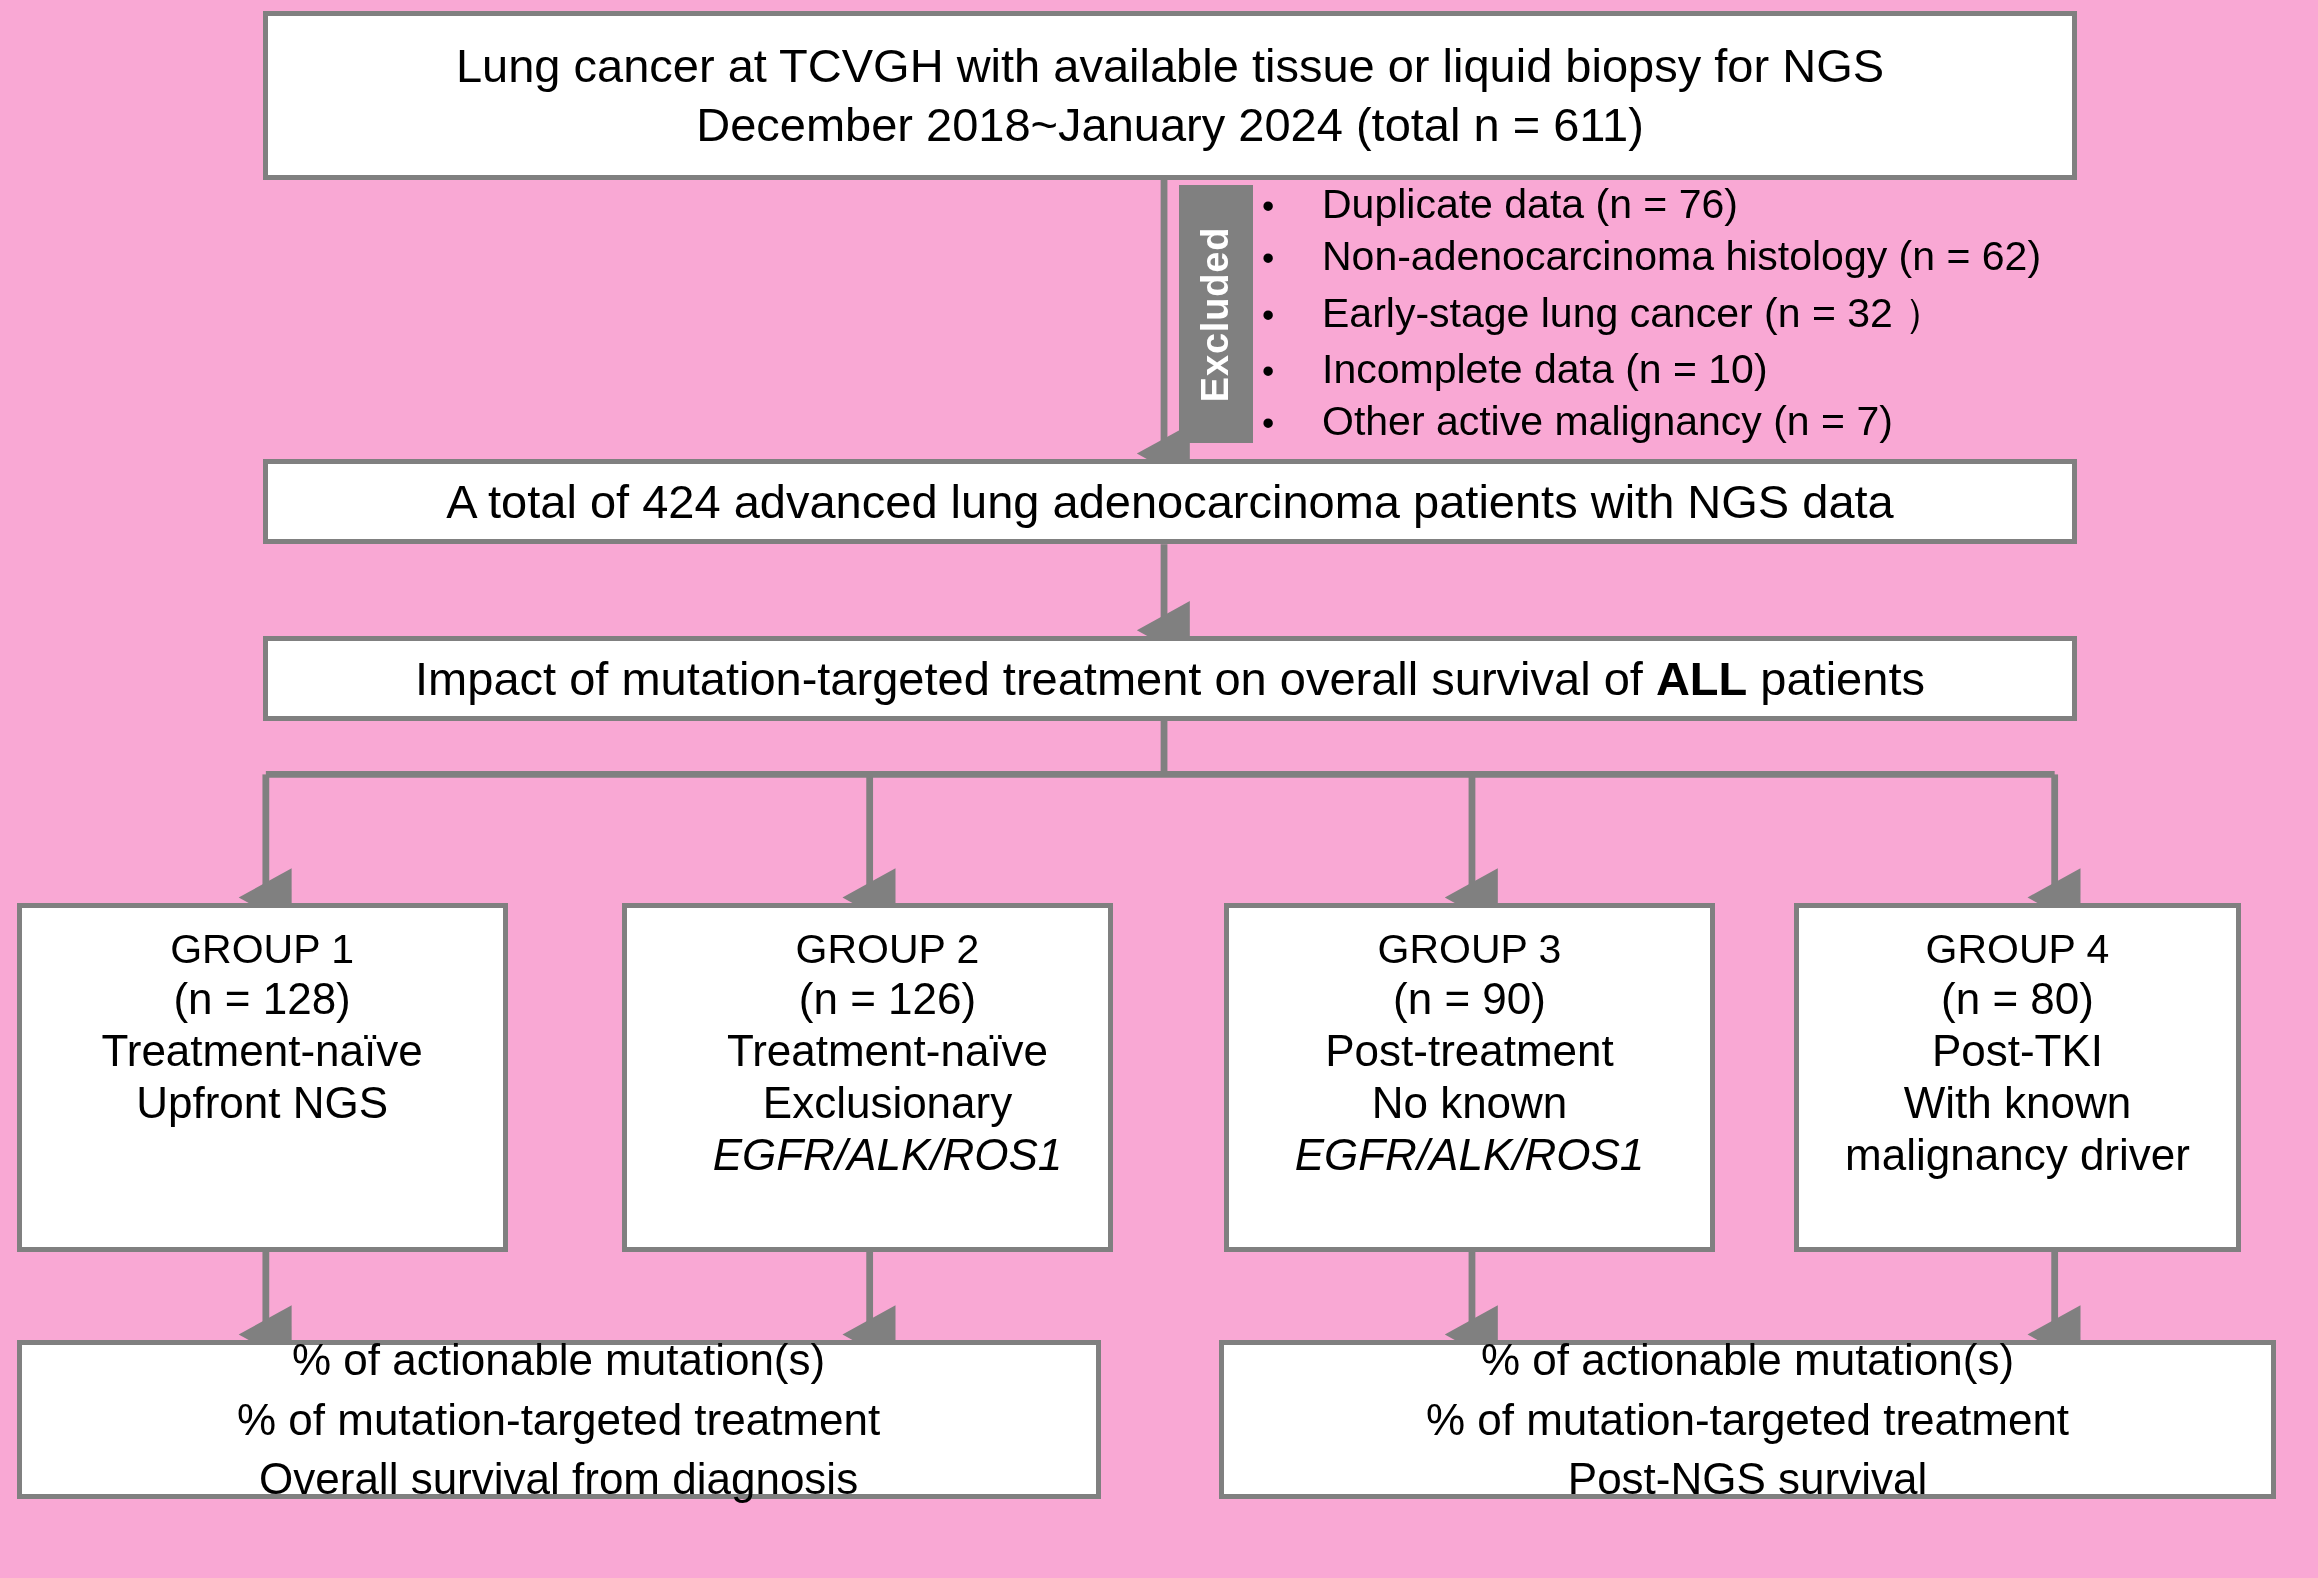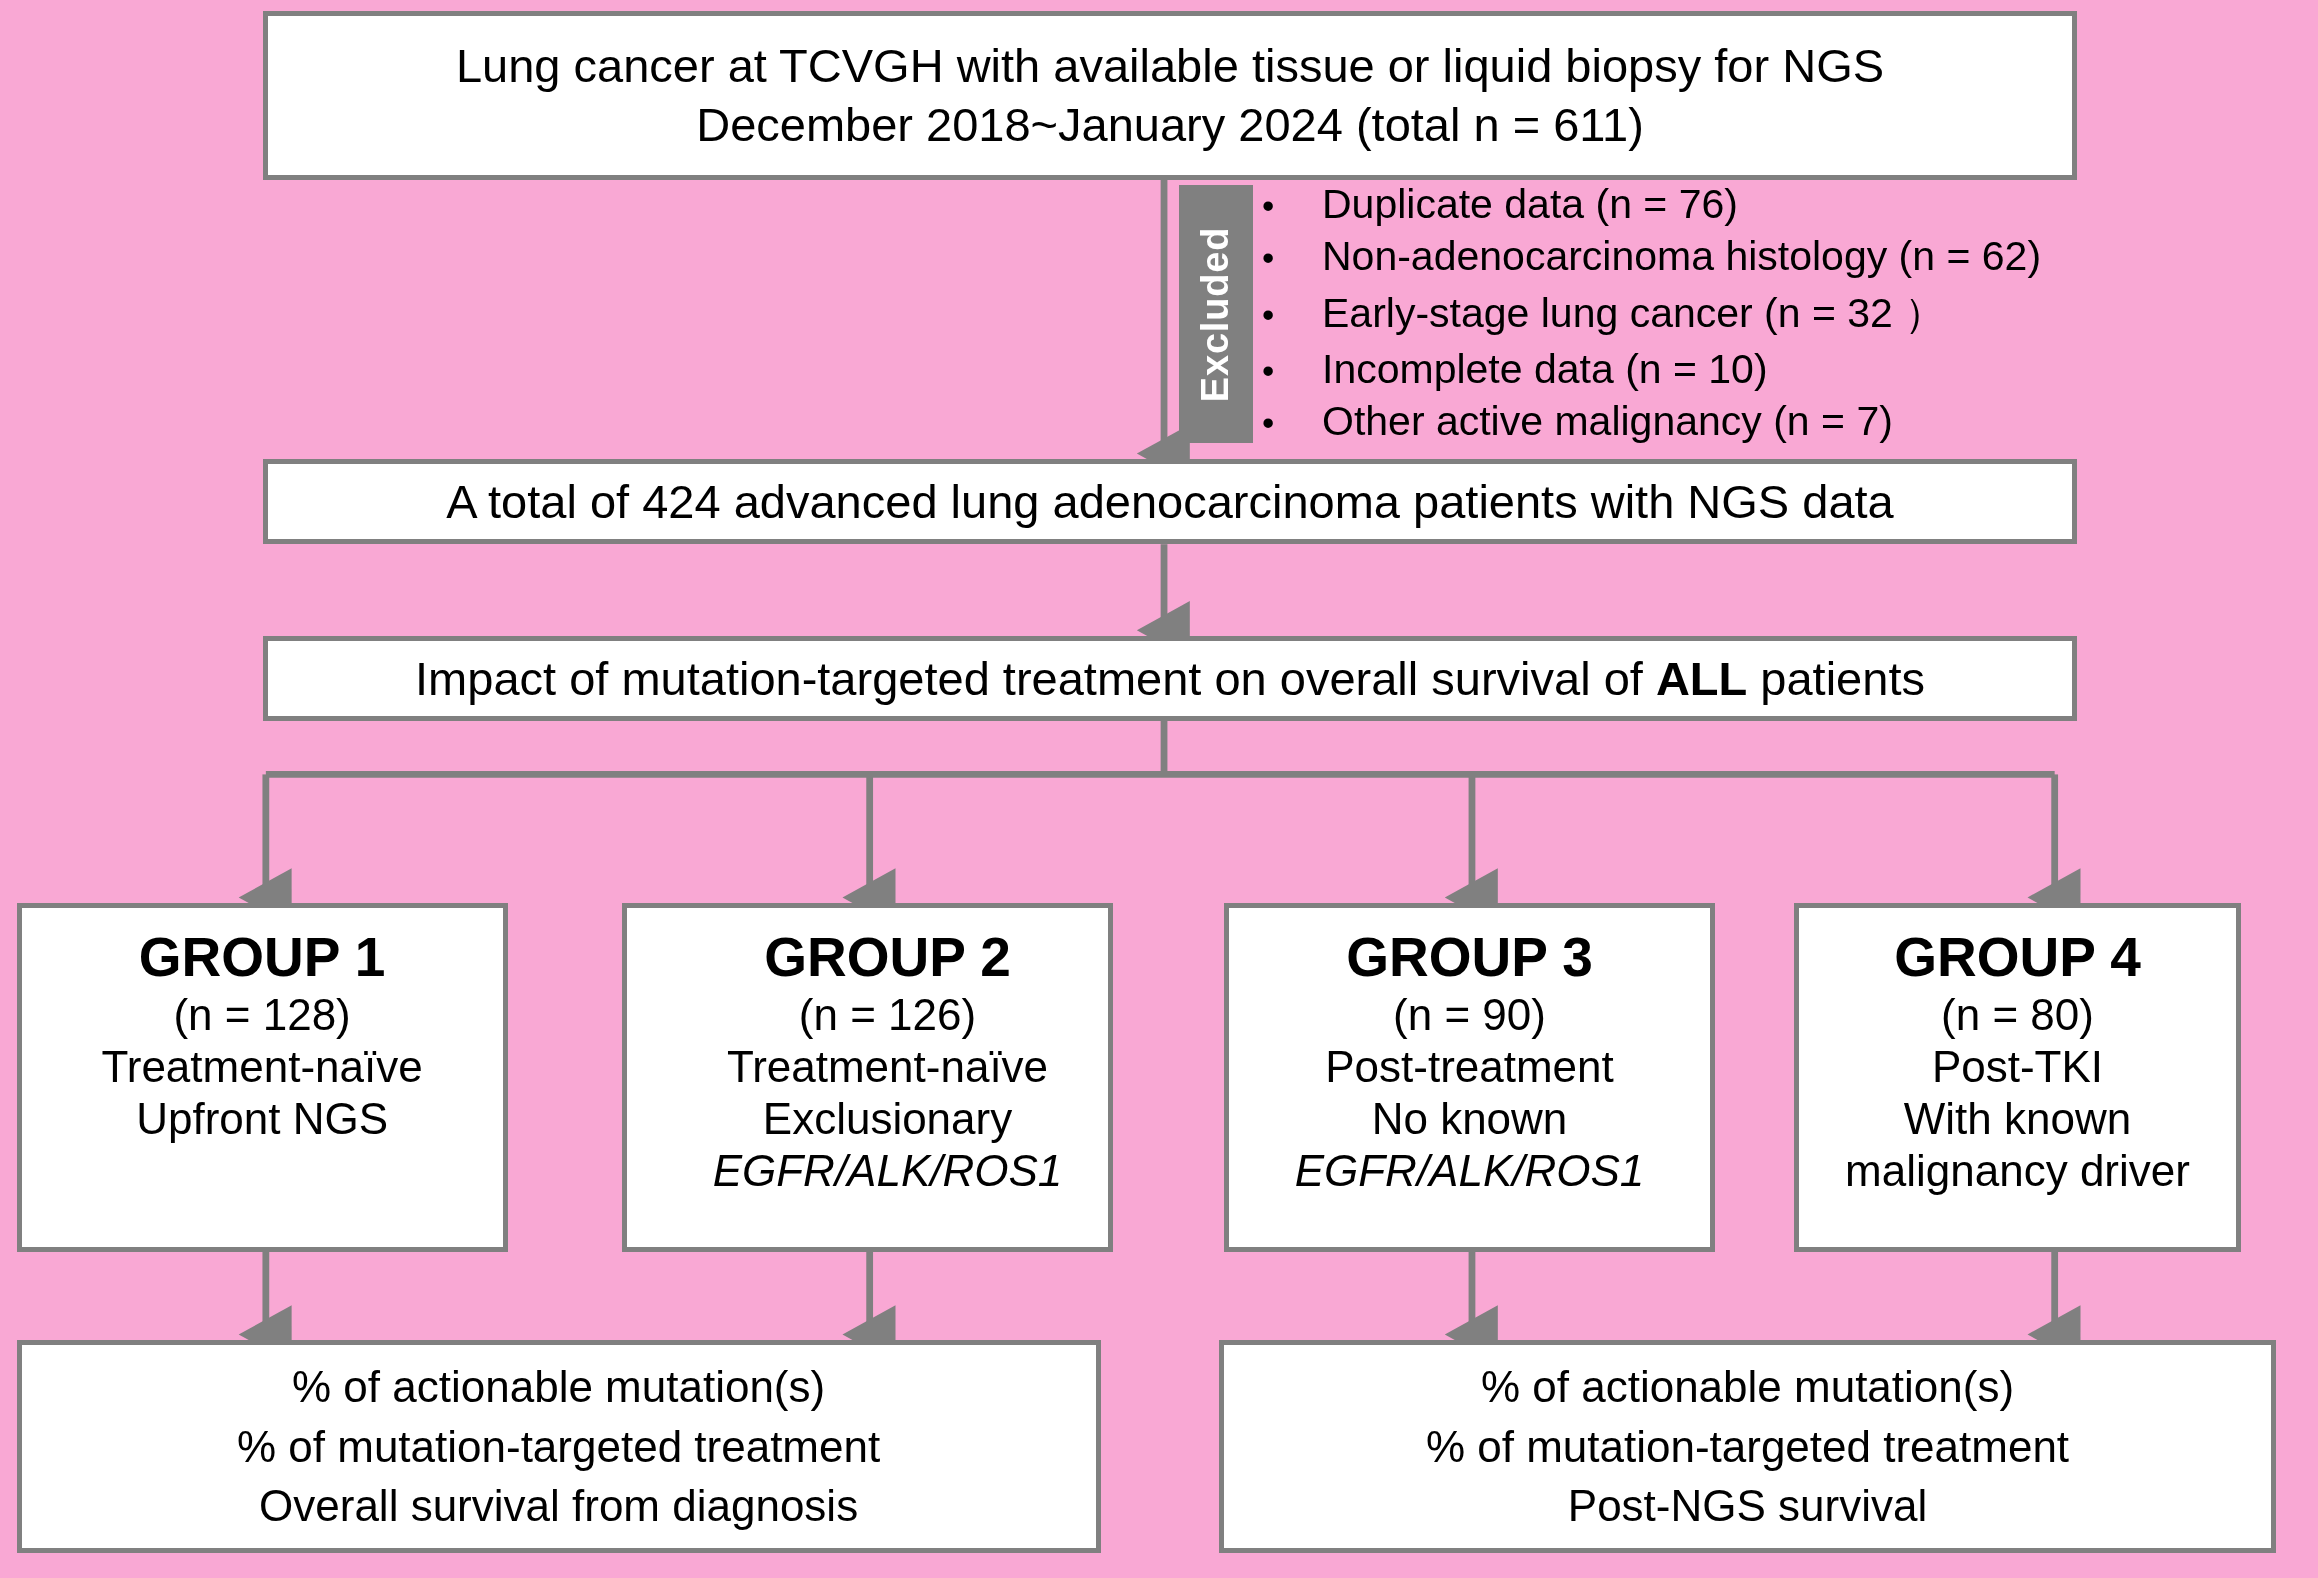--- a/index.html
+++ b/index.html
@@ -106,30 +106,30 @@
     justify-content: center;
   }
   #box-impact b { font-weight: bold; }
 
   
   .group-box {
     top: 903px; height: 349px;
     font-size: 44px;
     padding-top: 16.6px;
   }
-  .group-box .grp-title { font-weight: bold; font-size: 55px; }
+  .group-box .grp-title { font-weight: normal; font-size: 41px; }
   .group-box .ital { font-style: italic; }
   #group-1 { left: 16.6px;   width: 491px; }
   #group-2 { left: 622px;  width: 491px; padding-left: 40px; }
   #group-3 { left: 1224px; width: 491px; }
   #group-4 { left: 1794px; width: 447px; }
 
   
   .outcome-box {
-    top: 1340px; height: 213px;
+    top: 1340px; height: 159px;
     font-size: 44px;
     justify-content: center;
   }
   #outcome-left  { left: 16.6px;   width: 1084px; }
   #outcome-right { left: 1219px; width: 1057px; }
   .outcome-box .line-txt { margin: 3.8px 0; }
 </style>
 </head>
 <body>
 

